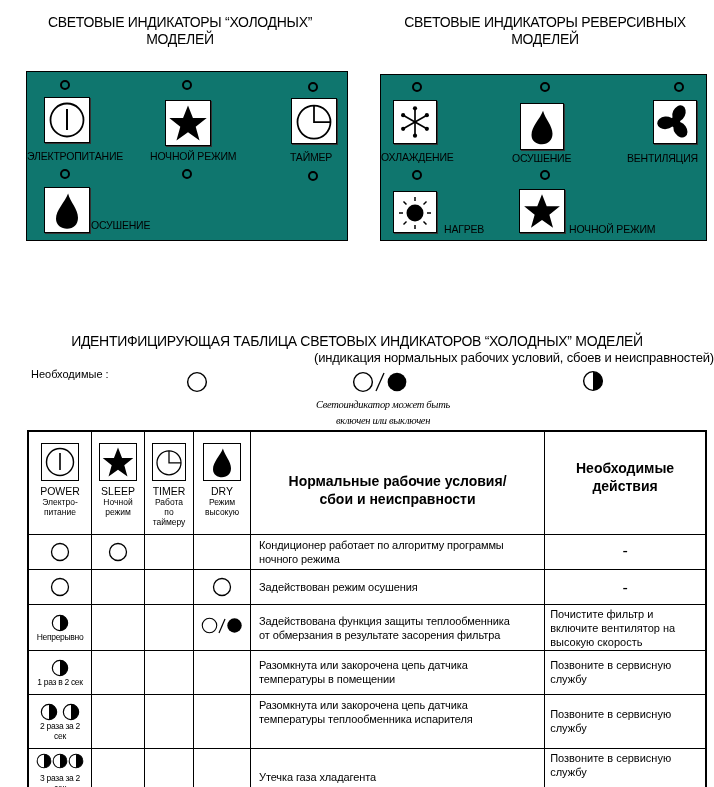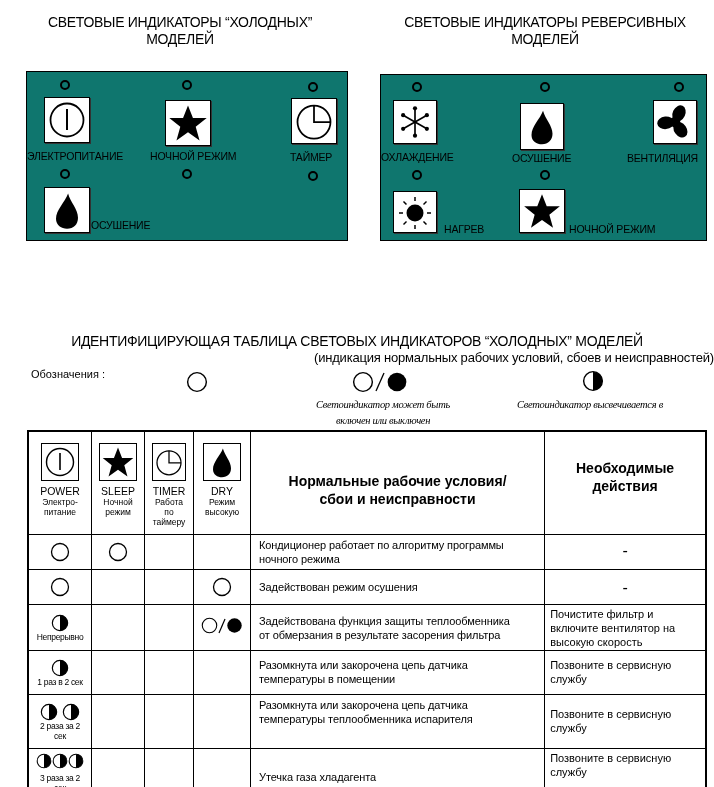--- a/index.html
+++ b/index.html
@@ -181,21 +181,21 @@
     <svg>
         <use href="#s-star"></use>
       </svg>
   </div>
   <div class="plabel" style="left:188px; top:148px;">НОЧНОЙ РЕЖИМ</div>
 </div>
 
 <div class="abs" style="left:0; top:333px; width:714px; text-align:center; font-size:14px; letter-spacing:-0.3px;">ИДЕНТИФИЦИРУЮЩАЯ ТАБЛИЦА СВЕТОВЫХ ИНДИКАТОРОВ  “ХОЛОДНЫХ” МОДЕЛЕЙ</div>
 <div class="abs" style="left:0; top:350px; width:714px; text-align:right; font-size:13px; letter-spacing:-0.2px;">(индикация нормальных рабочих условий, сбоев и неисправностей)</div>
 
-<div class="abs" style="left:31px; top:368px; font-size:11px;">Обозначения :</div>
+<div class="abs" style="left:31px; top:368px; font-size:11px;">Необходимые :</div>
 
 <div class="abs" style="left:186px; top:371px; width:22px; height:22px;">
   <svg width="22" height="22">
       <use href="#s-on"></use>
     </svg>
 </div>
 <div class="abs" style="left:352px; top:370px; width:66px; height:24px; display:flex; align-items:center;">
   <svg width="22" height="22">
       <use href="#s-on"></use>
     </svg>
@@ -210,21 +210,20 @@
   <svg width="22" height="22">
       <use href="#s-blink"></use>
     </svg>
 </div>
 
 <div class="abs legend-caption" style="left:290px; top:397px; width:186px;">
   <div>Светоиндикатор может быть</div>
   <div>включен или выключен</div>
 </div>
 <div class="abs legend-caption" style="left:490px; top:397px; width:200px;">
-  <div>Светоиндикатор высвечивается в</div>
 </div>
 
 <table class="ind">
   <colgroup>
     <col style="width:57px">
       <col style="width:50px">
       <col style="width:46px">
       <col style="width:50px">
       <col style="width:311px">
       <col style="width:166px">

